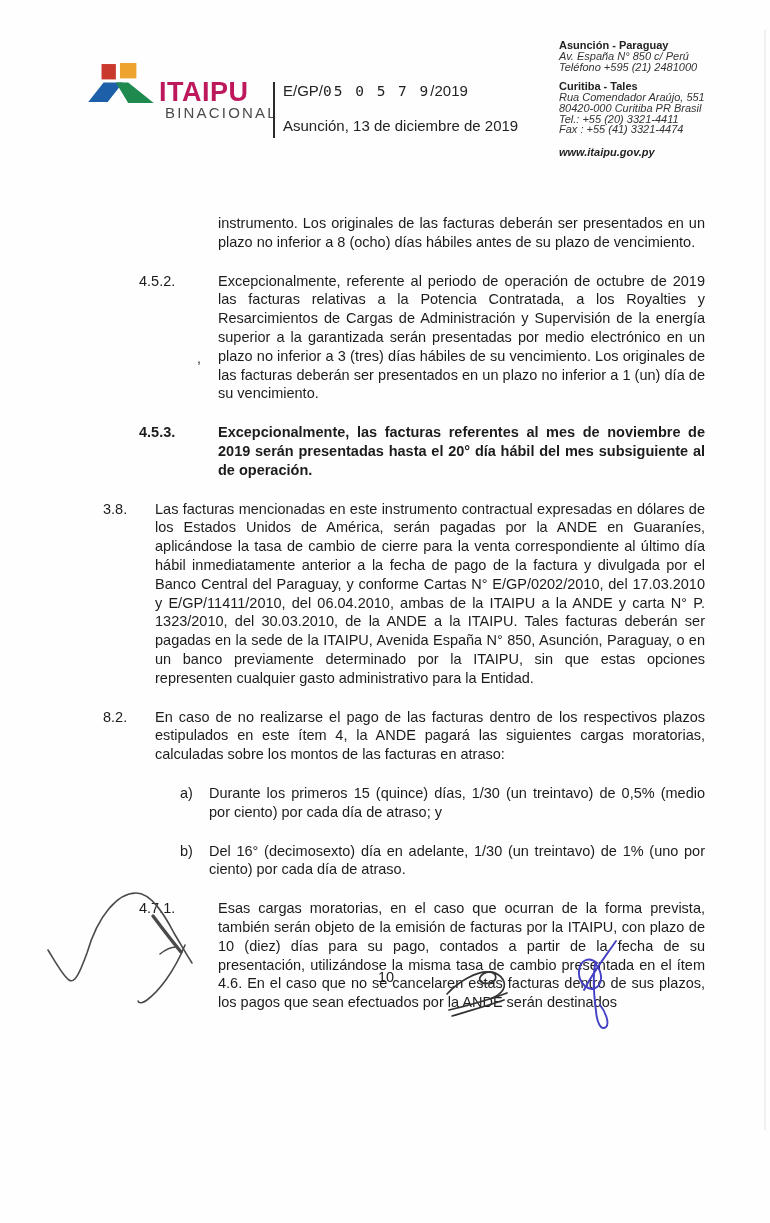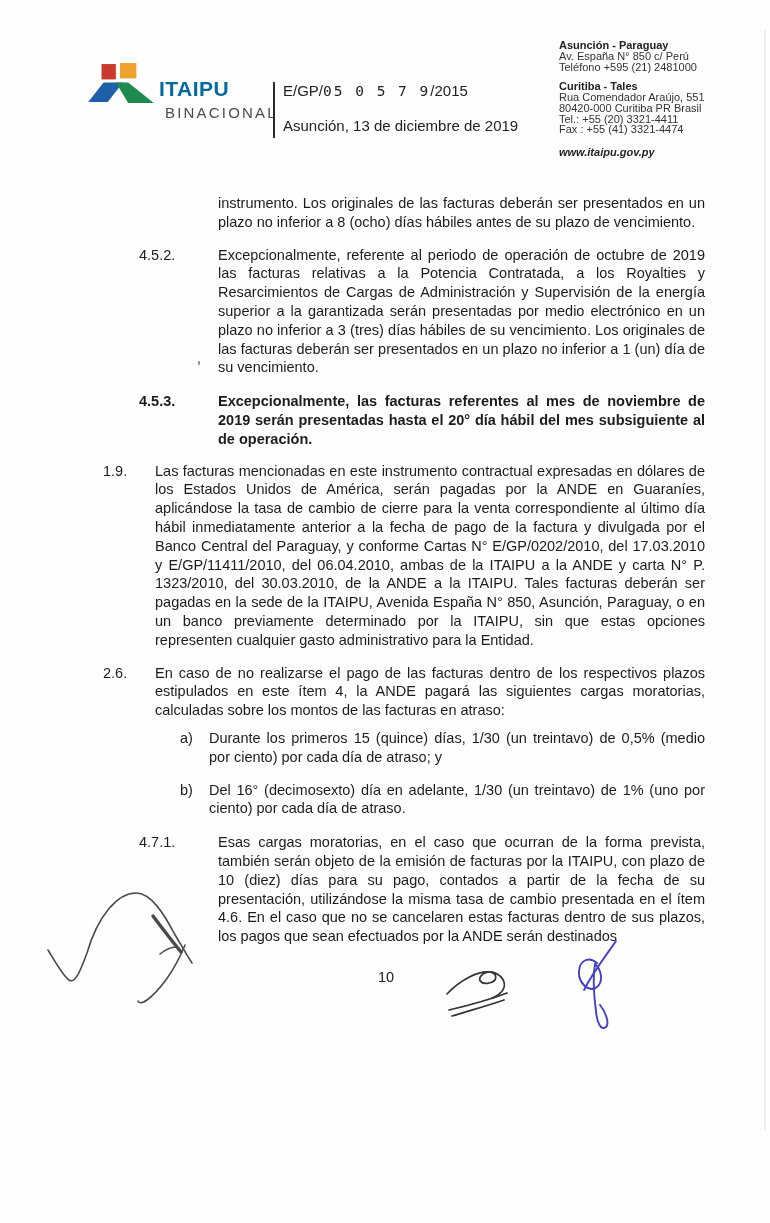--- a/index.html
+++ b/index.html
@@ -7,40 +7,40 @@
     position:relative;
     width:770px;height:1223px;
     background:#fefefe;
     font-family:"Liberation Sans", sans-serif;
     color:#1f1f1f;
     overflow:hidden;
     margin:0 auto;
   }
   
   .logo-mark{position:absolute;left:88px;top:62px;width:66px;height:42px;}
-  .brand{position:absolute;left:159px;top:77px;font-size:21px;font-weight:800;
-         letter-spacing:0.5px;color:#0369a1;}
+  .brand{position:absolute;left:159px;top:77px;font-size:27px;font-weight:800;
+         letter-spacing:0.5px;color:#be185d;}
   .subbrand{position:absolute;left:165px;top:104px;font-size:15px;color:#4b4b4b;
             letter-spacing:2.2px;font-weight:400;}
   .hdr-divider{position:absolute;left:273px;top:82px;width:2px;height:56px;background:#2a2a2a;}
   .ref-line{position:absolute;left:283px;top:82px;font-size:15px;color:#222;white-space:nowrap;}
   .ref-line .stamp{font-family:"DejaVu Sans Mono", monospace;letter-spacing:2px;font-size:14.5px;}
   .date-line{position:absolute;left:283px;top:117px;font-size:15px;color:#222;white-space:nowrap;}
   .addr{position:absolute;left:559px;top:40px;width:165px;font-size:11px;
         line-height:10.2px;color:#333;}
   .addr .blk{margin-bottom:9px;}
   .addr .t{font-weight:700;color:#222;margin-bottom:1px;}
-  .addr .l{margin-bottom:0.5px;}
+  .addr .l{margin-bottom:0.5px;font-style:italic;}
   .addr .web{font-weight:700;color:#222;margin-top:12px;font-style:italic;}
   
   .doc-body{position:absolute;left:103px;top:194px;width:602px;
             font-size:14.5px;line-height:18.8px;color:#1c1c1c;}
   .para{position:relative;}
   .para .label{position:absolute;top:0;}
-  .para .text{text-align:justify;}
+  .para .text{text-align:justify;margin-top:20px;}
   .p-cont .text{margin-left:115px;}
   .p-l2 .label{left:36px;}
   .p-l2 .text{margin-left:115px;}
   .p-l1 .label{left:0;}
   .p-l1 .text{margin-left:52px;}
   .p-list .label{left:77px;}
   .p-list .text{margin-left:106px;}
   .mb14{margin-bottom:14px;} .mb15{margin-bottom:15px;} .mb13{margin-bottom:13px;font-weight:bold;}
   .mb9{margin-bottom:9px;}
   .stray{position:absolute;left:197px;top:350px;font-size:14px;color:#2a2a2a;}
@@ -58,21 +58,21 @@
   <svg class="logo-mark" viewBox="0 0 64 41" xmlns="http://www.w3.org/2000/svg">
     <rect x="13" y="2" width="14" height="15" fill="#c9392c"></rect>
     <rect x="31" y="1" width="16" height="15" fill="#efa32f"></rect>
     <polygon points="15,20 34,20 19,39 0,39" fill="#1d5fa8"></polygon>
     <polygon points="27,20 39,20 64,40 39,40" fill="#1e8a4e"></polygon>
   </svg>
   <div class="brand">ITAIPU</div>
   <div class="subbrand">BINACIONAL</div>
   <div class="hdr-divider"></div>
 
-  <div class="ref-line"><span>E/GP/</span><span class="stamp">05 0 5 7 9</span><span>/2015</span></div>
+  <div class="ref-line"><span>E/GP/</span><span class="stamp">05 0 5 7 9</span><span>/2019</span></div>
   <div class="date-line">Asunción, 13 de diciembre de 2019</div>
 
   <div class="addr">
     <div class="blk">
       <div class="t">Asunción - Paraguay</div>
       <div class="l">Av. España N° 850 c/ Perú</div>
       <div class="l">Teléfono +595 (21) 2481000</div>
     </div>
     <div class="blk">
       <div class="t">Curitiba - Tales</div>
@@ -94,26 +94,26 @@
       <span class="label">4.5.2.</span>
       <div class="text">Excepcionalmente, referente al periodo de operación de octubre de 2019 las facturas relativas a la Potencia Contratada, a los Royalties y Resarcimientos de Cargas de Administración y Supervisión de la energía superior a la garantizada serán presentadas por medio electrónico en un plazo no inferior a 3 (tres) días hábiles de su vencimiento. Los originales de las facturas deberán ser presentados en un plazo no inferior a 1 (un) día de su vencimiento.</div>
     </div>
 
     <div class="para p-l2 mb13">
       <span class="label">4.5.3.</span>
       <div class="text">Excepcionalmente, las facturas referentes al mes de noviembre de 2019 serán presentadas hasta el 20° día hábil del mes subsiguiente al de operación.</div>
     </div>
 
     <div class="para p-l1 mb14">
-      <span class="label">1.9.</span>
+      <span class="label">3.8.</span>
       <div class="text">Las facturas mencionadas en este instrumento contractual expresadas en dólares de los Estados Unidos de América, serán pagadas por la ANDE en Guaraníes, aplicándose la tasa de cambio de cierre para la venta correspondiente al último día hábil inmediatamente anterior a la fecha de pago de la factura y divulgada por el Banco Central del Paraguay, y conforme Cartas N° E/GP/0202/2010, del 17.03.2010 y E/GP/11411/2010, del 06.04.2010, ambas de la ITAIPU a la ANDE y carta N° P. 1323/2010, del 30.03.2010, de la ANDE a la ITAIPU. Tales facturas deberán ser pagadas en la sede de la ITAIPU, Avenida España N° 850, Asunción, Paraguay, o en un banco previamente determinado por la ITAIPU, sin que estas opciones representen cualquier gasto administrativo para la Entidad.</div>
     </div>
 
     <div class="para p-l1 mb9">
-      <span class="label">2.6.</span>
+      <span class="label">8.2.</span>
       <div class="text">En caso de no realizarse el pago de las facturas dentro de los respectivos plazos estipulados en este ítem 4, la ANDE pagará las siguientes cargas moratorias, calculadas sobre los montos de las facturas en atraso:</div>
     </div>
 
     <div class="para p-list mb14">
       <span class="label">a)</span>
       <div class="text">Durante los primeros 15 (quince) días, 1/30 (un treintavo) de 0,5% (medio por ciento) por cada día de atraso; y</div>
     </div>
 
     <div class="para p-list mb15">
       <span class="label">b)</span>

